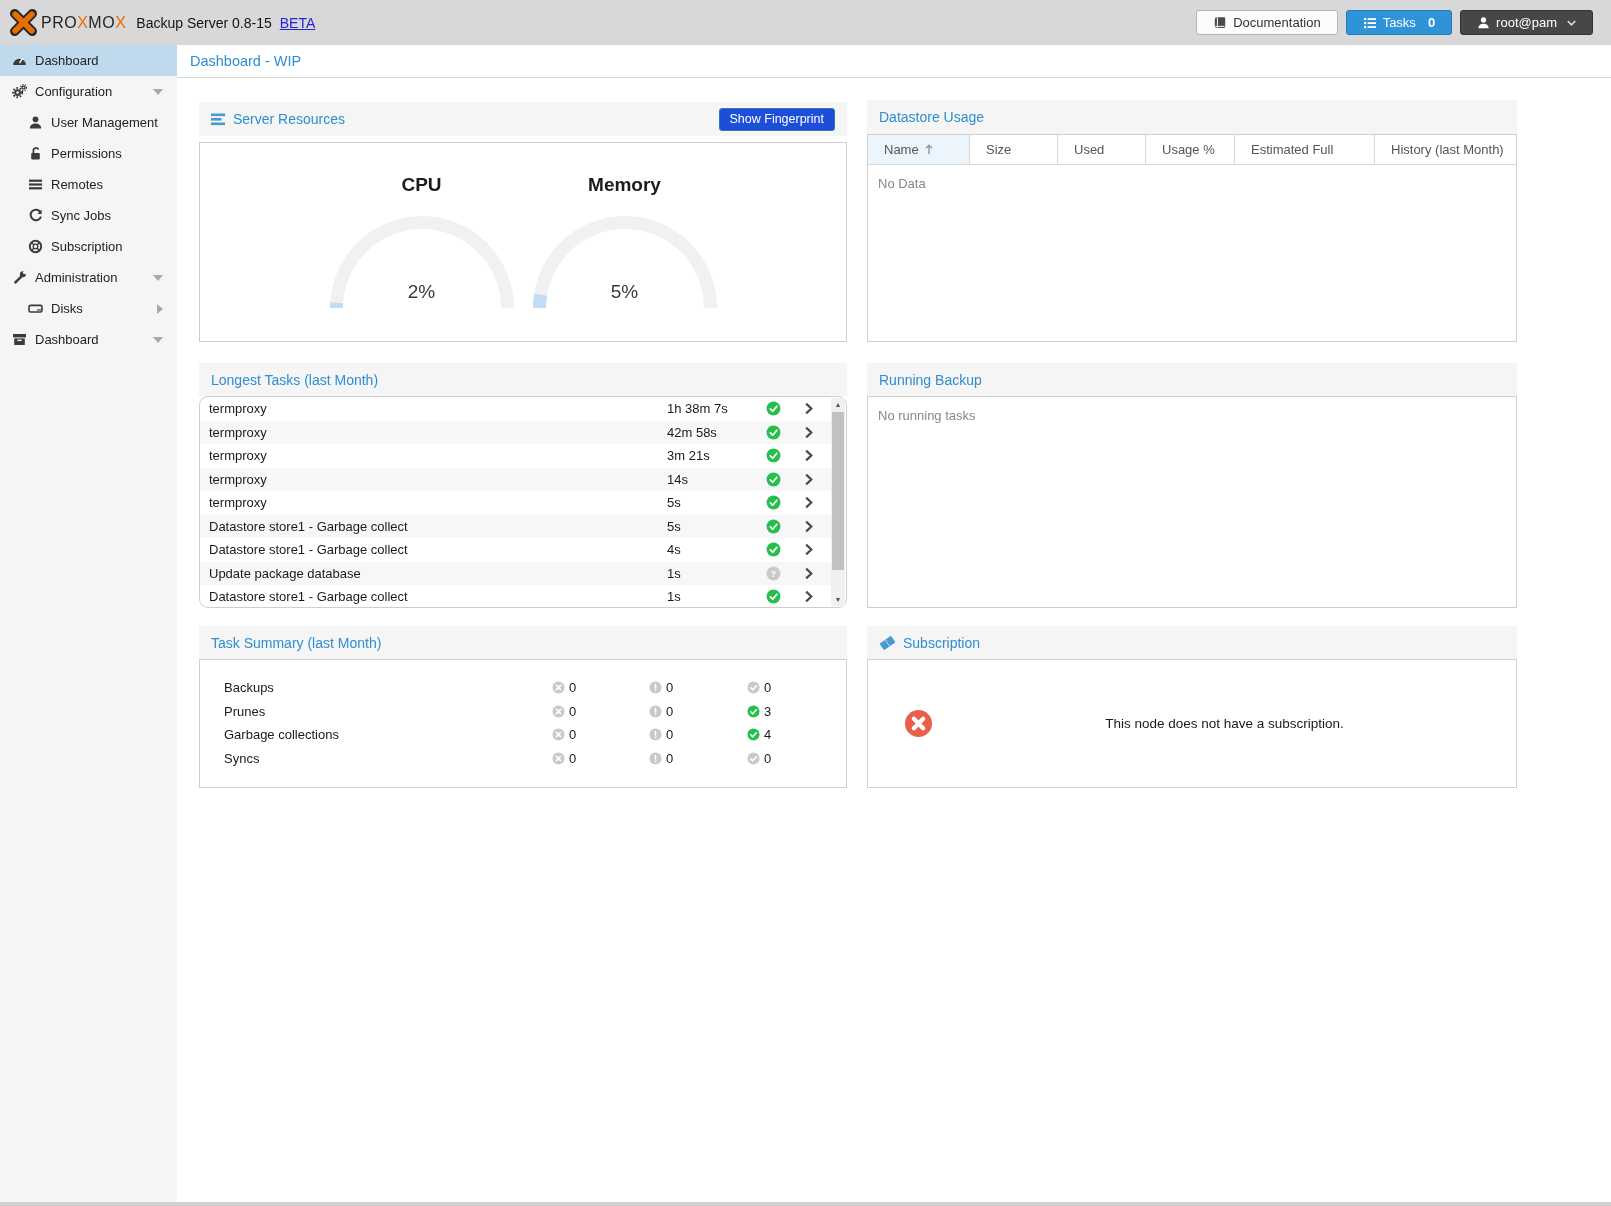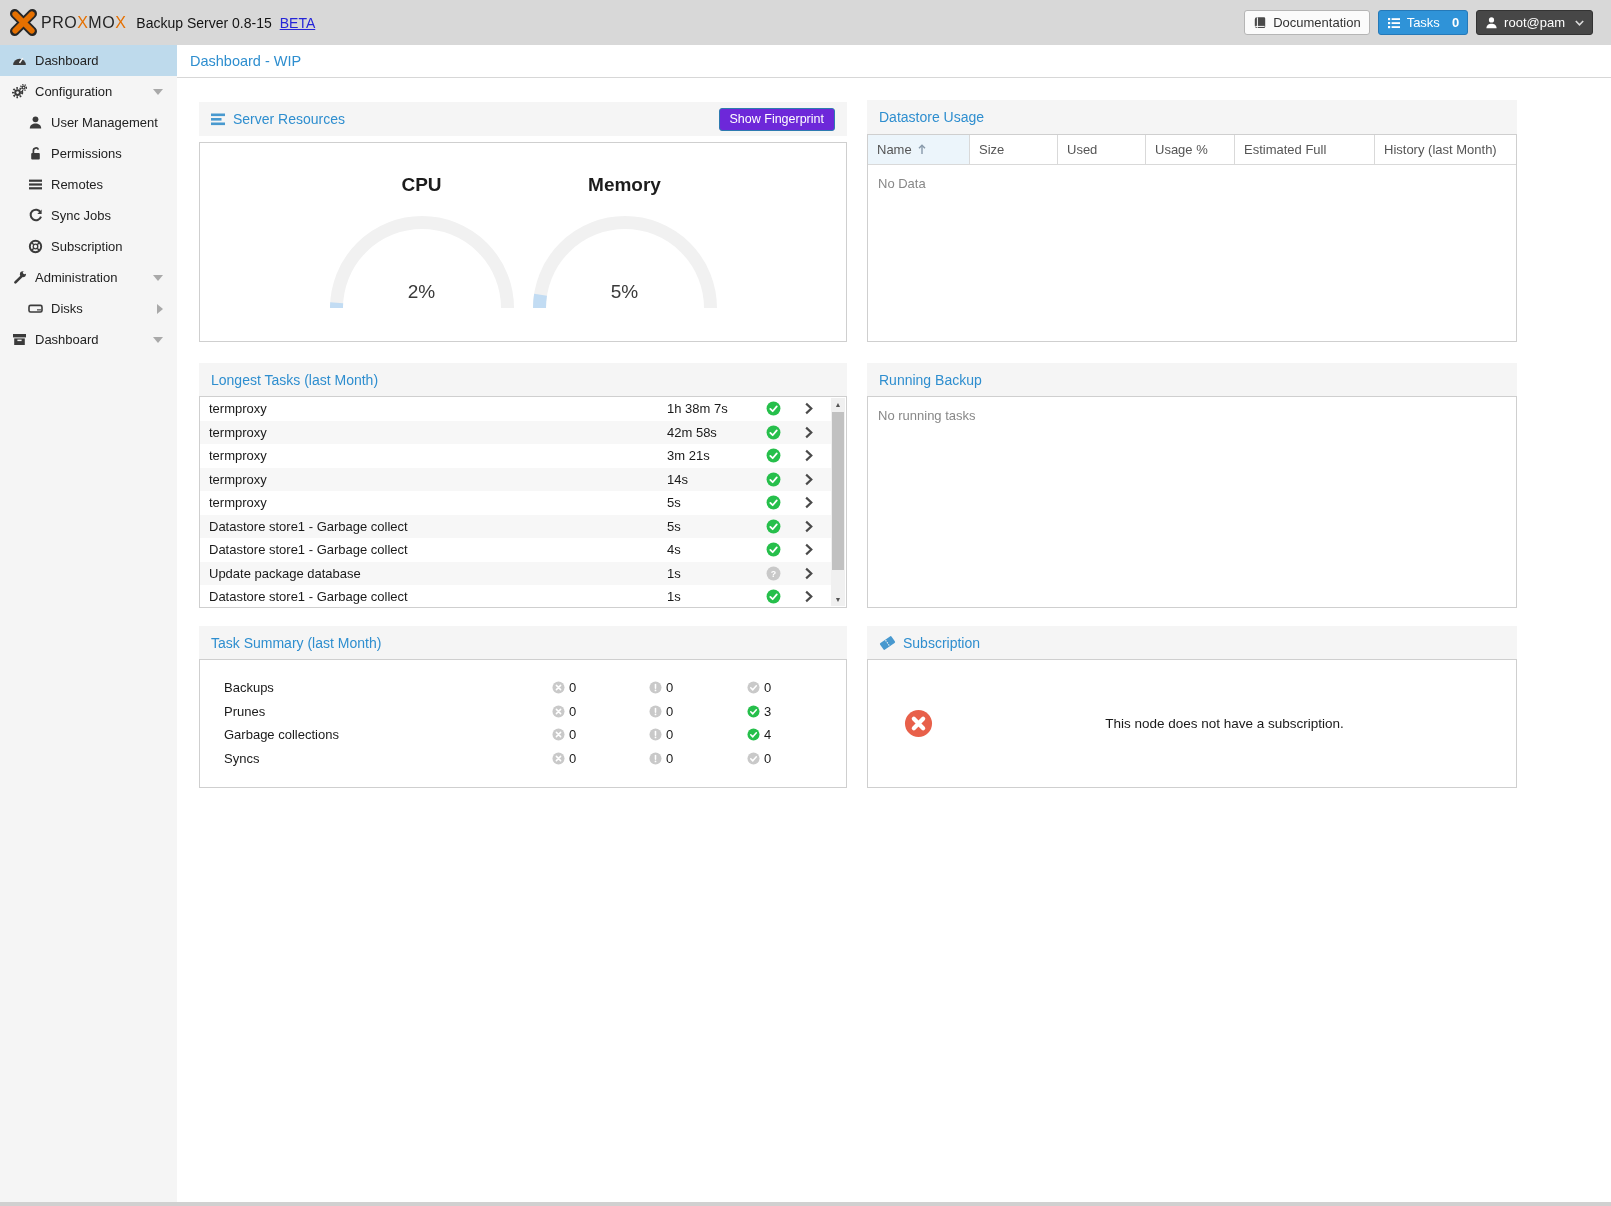--- a/index.html
+++ b/index.html
@@ -11,21 +11,21 @@
   }
   
   #topbar { position:absolute; left:0; top:0; width:1611px; height:45px;
     background:#d8d8d8; display:flex; align-items:center; padding:0 10px; }
   .logo-wrap { display:flex; align-items:center; gap:4px; }
   .brand { font-weight:normal; font-size:16px; letter-spacing:.5px; color:#242424; }
   .brand .bx { color:#e57000; }
   .product { margin-left:10px; font-size:14px; color:#141414; }
   .beta-link { margin-left:8px; font-size:14px; color:#2525d8; text-decoration:underline; cursor:pointer; }
   .tb-right { margin-left:auto; display:flex; align-items:center; gap:8px; padding-right:8px; }
-  .tb-btn { height:25px; display:flex; align-items:center; gap:6px; padding:0 8px;
+  .tb-btn { height:25px; display:flex; align-items:center; gap:6px; padding:0 16px;
     border-radius:3px; font-size:13px; cursor:pointer; }
   .btn-doc { background:#fbfbfb; border:1px solid #b5b5b5; color:#333; }
   .btn-tasks { background:#2f93d8; border:1px solid #2579b8; color:#fff; }
   .btn-tasks .cnt { font-weight:bold; margin-left:6px; }
   .btn-user { background:#474747; border:1px solid #333; color:#fff; }
   
   #sidebar { position:absolute; left:0; top:45px; width:177px; bottom:4px; background:#f5f5f5; }
   .sb-item { height:31px; display:flex; align-items:center; font-size:13px; color:#222;
     cursor:pointer; position:relative; }
   .sb-item.sel { background:#bedaec; }
@@ -38,34 +38,34 @@
   
   #main { position:absolute; left:177px; top:45px; right:0; bottom:4px; background:#fff; }
   #titlebar { height:33px; border-bottom:1px solid #d7d7d7; display:flex; align-items:center;
     padding-left:13px; background:#fff; }
   #page-title { font-size:14.5px; color:#2e8ecf; }
   #bottomstrip { position:absolute; left:0; bottom:0; width:1611px; height:4px; background:#d0d0d0; }
   
   .panel-header { position:absolute; background:#f5f5f5; display:flex; align-items:center; padding:0 12px; }
   .panel-title { font-size:14px; color:#2e8ecf; display:flex; align-items:center; gap:7px; }
   .panel-body { position:absolute; background:#fff; border:1px solid #cfcfcf; }
-  .fingerprint-btn { margin-left:auto; height:23px; padding:0 10px; background:#6d28d9;
+  .fingerprint-btn { margin-left:auto; height:23px; padding:0 10px; background:#1d4ed8;
     border:1px solid #2e7bb0; border-radius:3px; color:#fff; font-size:12.5px;
     display:flex; align-items:center; cursor:pointer; font-family:inherit; }
   
   #gauges { display:flex; justify-content:center; gap:3px; height:100%; }
   .gauge { width:200px; position:relative; }
   .gauge .glabel { position:absolute; top:31px; width:100%; text-align:center;
     font-size:19px; font-weight:bold; color:#1c1c1c; }
   .gauge svg { position:absolute; top:66px; left:5px; }
   .gauge .gval { position:absolute; top:138px; width:100%; text-align:center;
     font-size:19px; color:#3a3a3a; }
   
   #du-header { display:flex; height:30px; border-bottom:1px solid #d9d9d9; }
-  .du-th { display:flex; align-items:center; padding:0 9px; font-size:13px; color:#555;
+  .du-th { display:flex; align-items:center; padding:0 16px; font-size:13px; color:#555;
     border-right:1px solid #d9d9d9; cursor:pointer; white-space:nowrap; overflow:hidden; }
   .du-th.sorted { background:#ecf5fb; }
   .du-th.last { border-right:none; flex:1;text-align:center; }
   .empty-text { font-size:13px; color:#888; padding:11px 10px; }
   
   #lt-rows { position:absolute; left:0; top:0; right:15px; bottom:0; overflow:hidden; }
   .lt-row { height:23.5px; position:relative; display:flex; align-items:center; font-size:13px; cursor:pointer; }
   .lt-row:nth-child(even) { background:#f7f7f7; }
   .lt-name { padding-left:9px; color:#1a1a1a; }
   .lt-dur { position:absolute; left:467px; color:#1a1a1a; }
@@ -319,21 +319,21 @@
         <div class="du-th last">
           <span>History (last Month)</span>
         </div>
       </div>
     <div class="empty-text">No Data</div>
   </div>
 
   <div class="panel-header" style="left:22px; top:318px; width:648px; height:33px;">
     <span class="panel-title">Longest Tasks (last Month)</span>
   </div>
-  <div class="panel-body" style="left:22px; top:351px; width:648px; height:212px;">
+  <div class="panel-body" style="left:22px; top:351px; width:648px; height:212px;border-radius:9px;">
     <div id="lt-rows">
         <div class="lt-row">
           <span class="lt-name">termproxy</span>
           <span class="lt-dur">1h 38m 7s</span>
           <span class="lt-stat"><svg width="15" height="15" viewBox="0 0 16 16">
               <circle cx="8" cy="8" r="7.4" fill="#26bf4b"></circle>
               <path d="M4.6 8.4 L7.1 10.9 L11.5 5.8" fill="none" stroke="#fff" stroke-width="1.9" stroke-linecap="round" stroke-linejoin="round"></path>
             </svg></span>
           <span class="lt-chev"><svg width="15" height="15" viewBox="0 0 16 16">
               <path d="M5.5 2.8 L11 8 L5.5 13.2" fill="none" stroke="#4a4a4a" stroke-width="2.3"></path>

